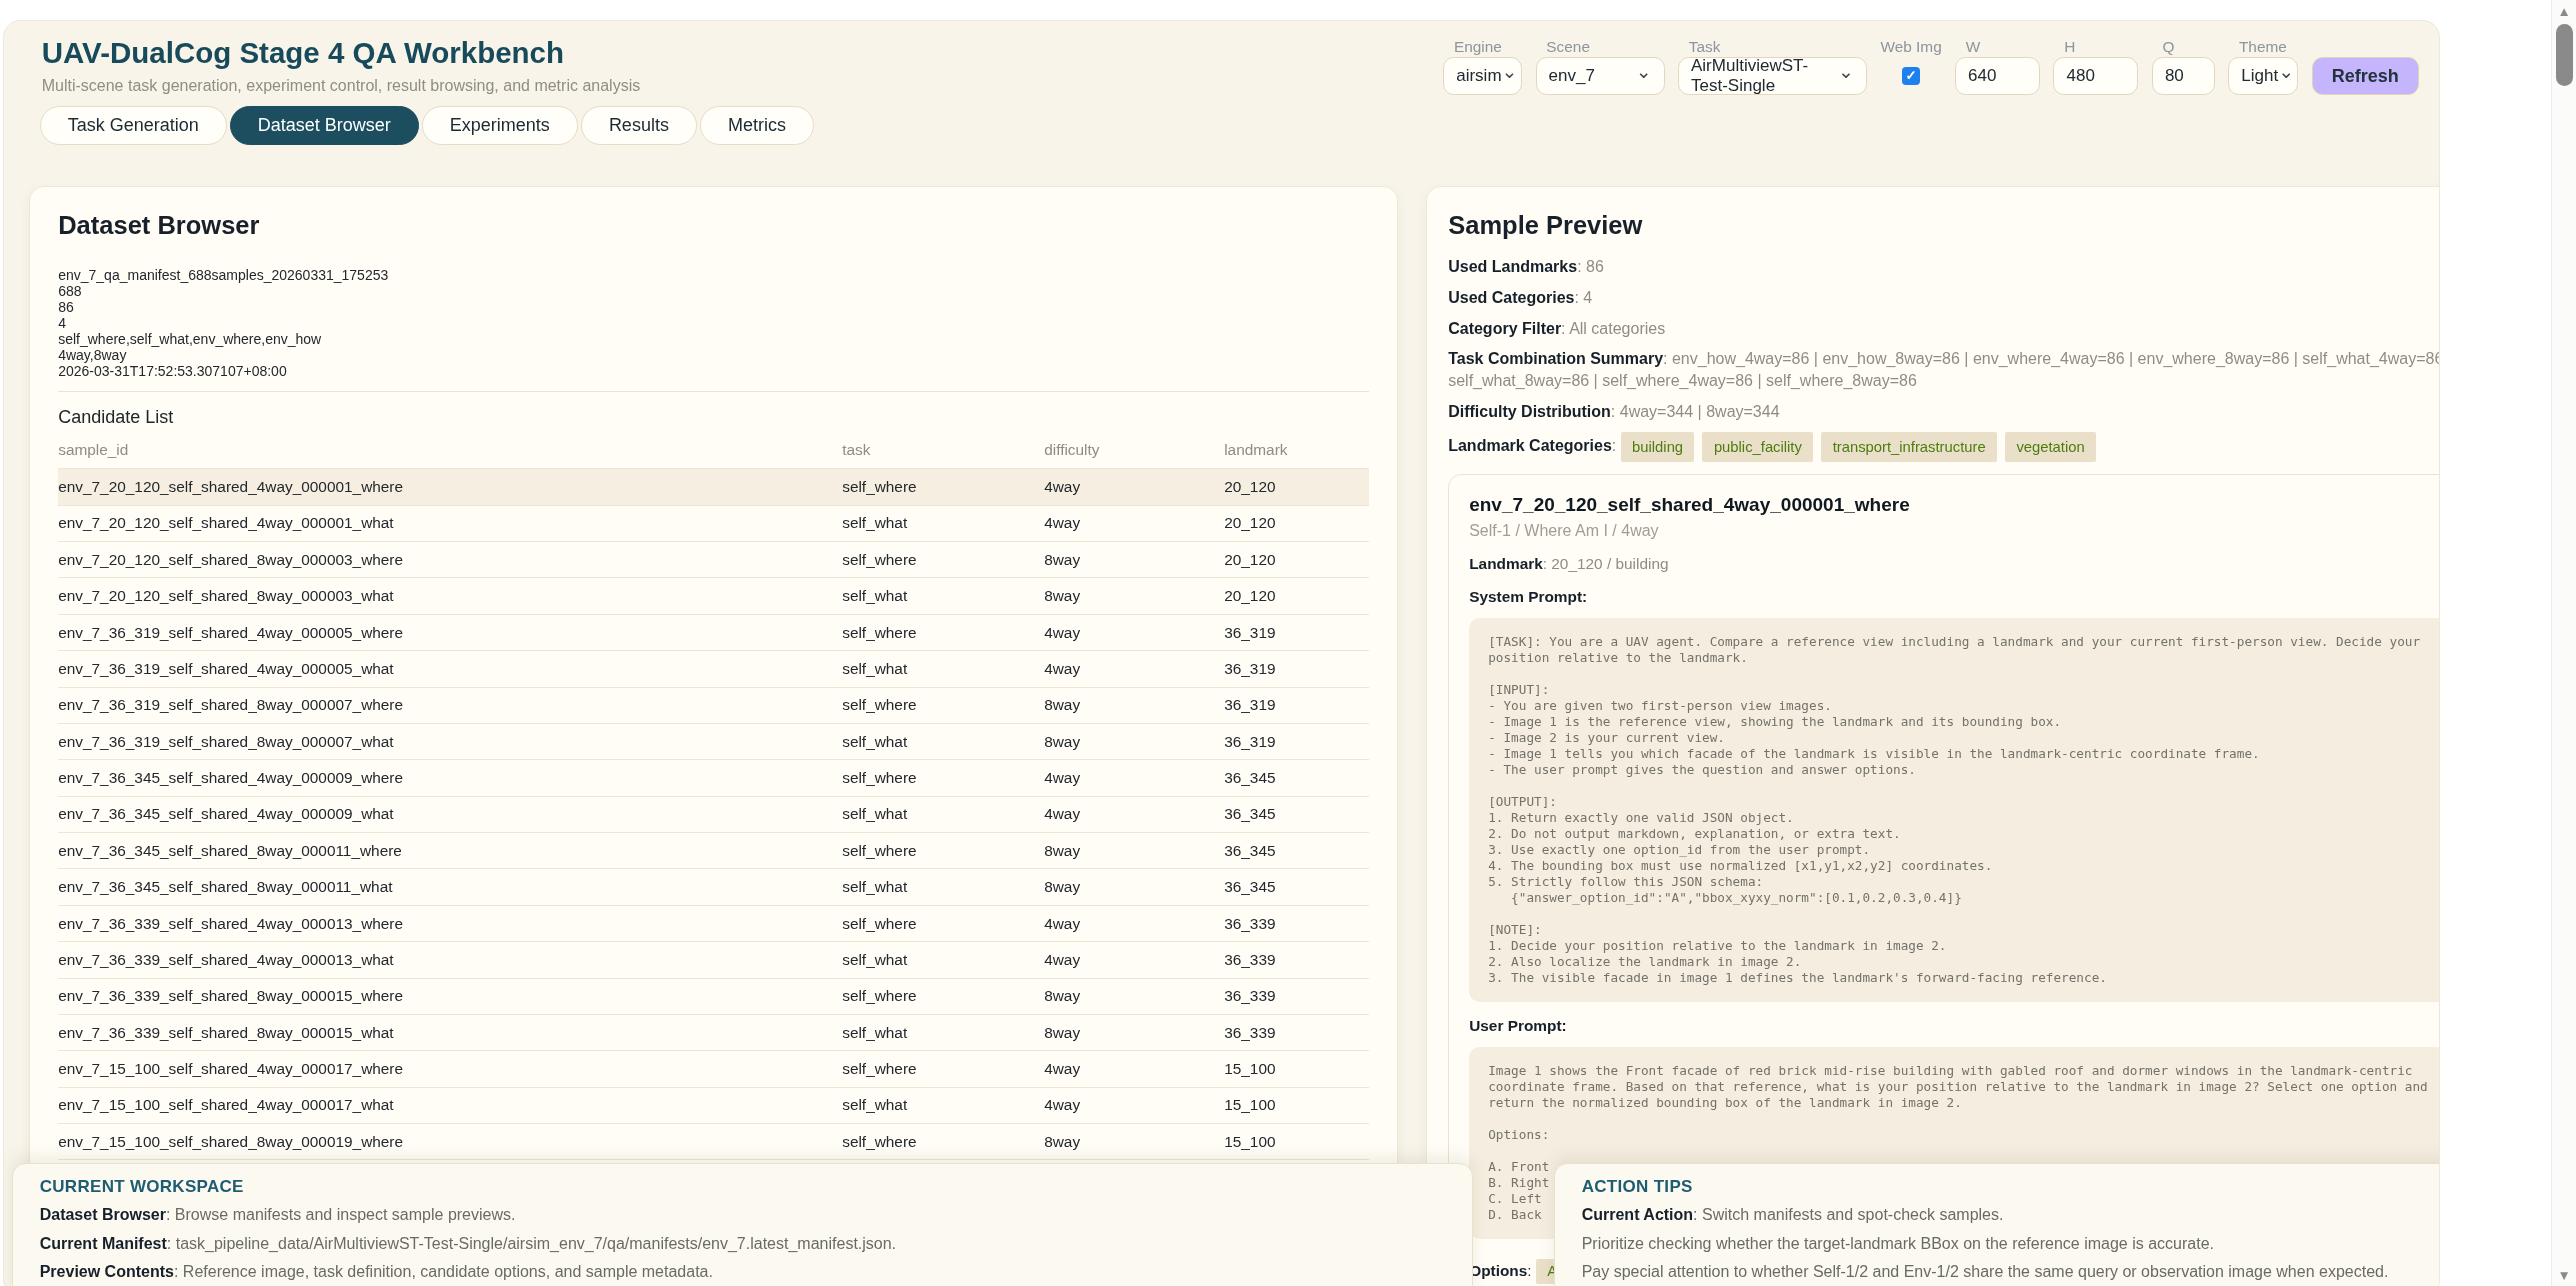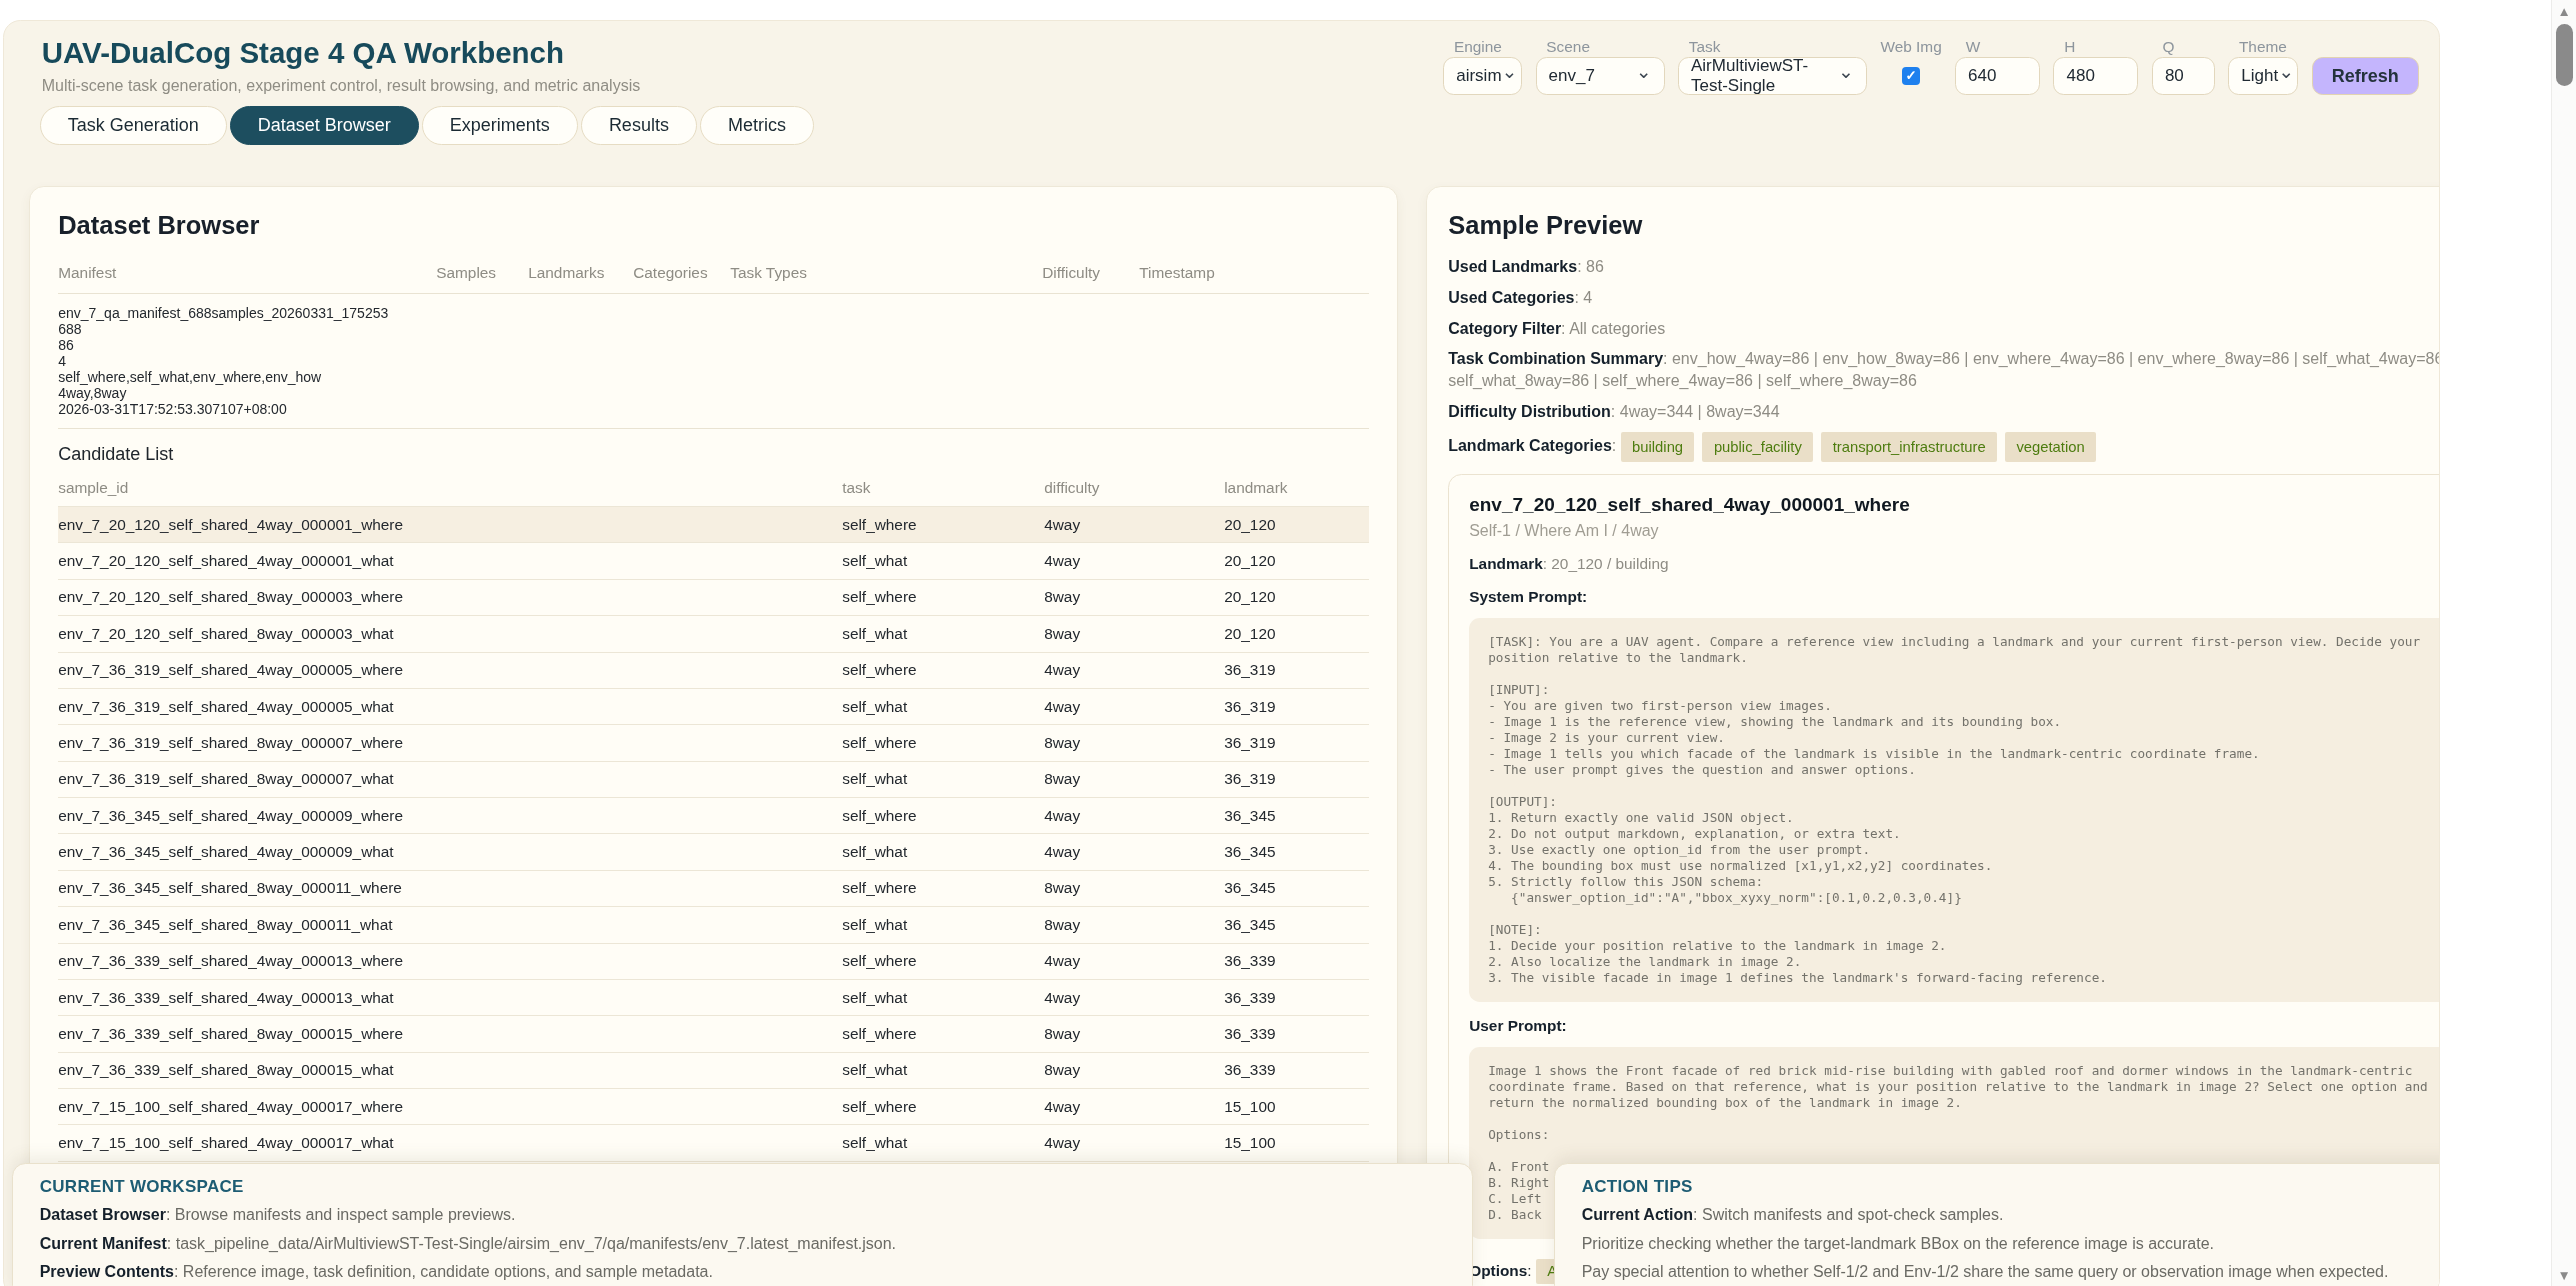--- a/index.html
+++ b/index.html
@@ -176,29 +176,20 @@
     <div class="tab">Task Generation</div>
     <div class="tab active">Dataset Browser</div>
     <div class="tab">Experiments</div>
     <div class="tab">Results</div>
     <div class="tab">Metrics</div>
   </div>
 
   <div class="card card-left">
     <h2>Dataset Browser</h2>
 
-    <div class="trow thead">
-      <div class="mc1">Manifest</div>
-      <div class="mc2">Samples</div>
-      <div class="mc3">Landmarks</div>
-      <div class="mc4">Categories</div>
-      <div class="mc5">Task Types</div>
-      <div class="mc6">Difficulty</div>
-      <div class="mc7">Timestamp</div>
-    </div>
     <div class="trow tdata">
       <div class="mc1">env_7_qa_manifest_688samples_20260331_175253</div>
       <div class="mc2">688</div>
       <div class="mc3">86</div>
       <div class="mc4">4</div>
       <div class="mc5">self_where,self_what,env_where,env_how</div>
       <div class="mc6">4way,8way</div>
       <div class="mc7">2026-03-31T17:52:53.307107+08:00</div>
     </div>
 

